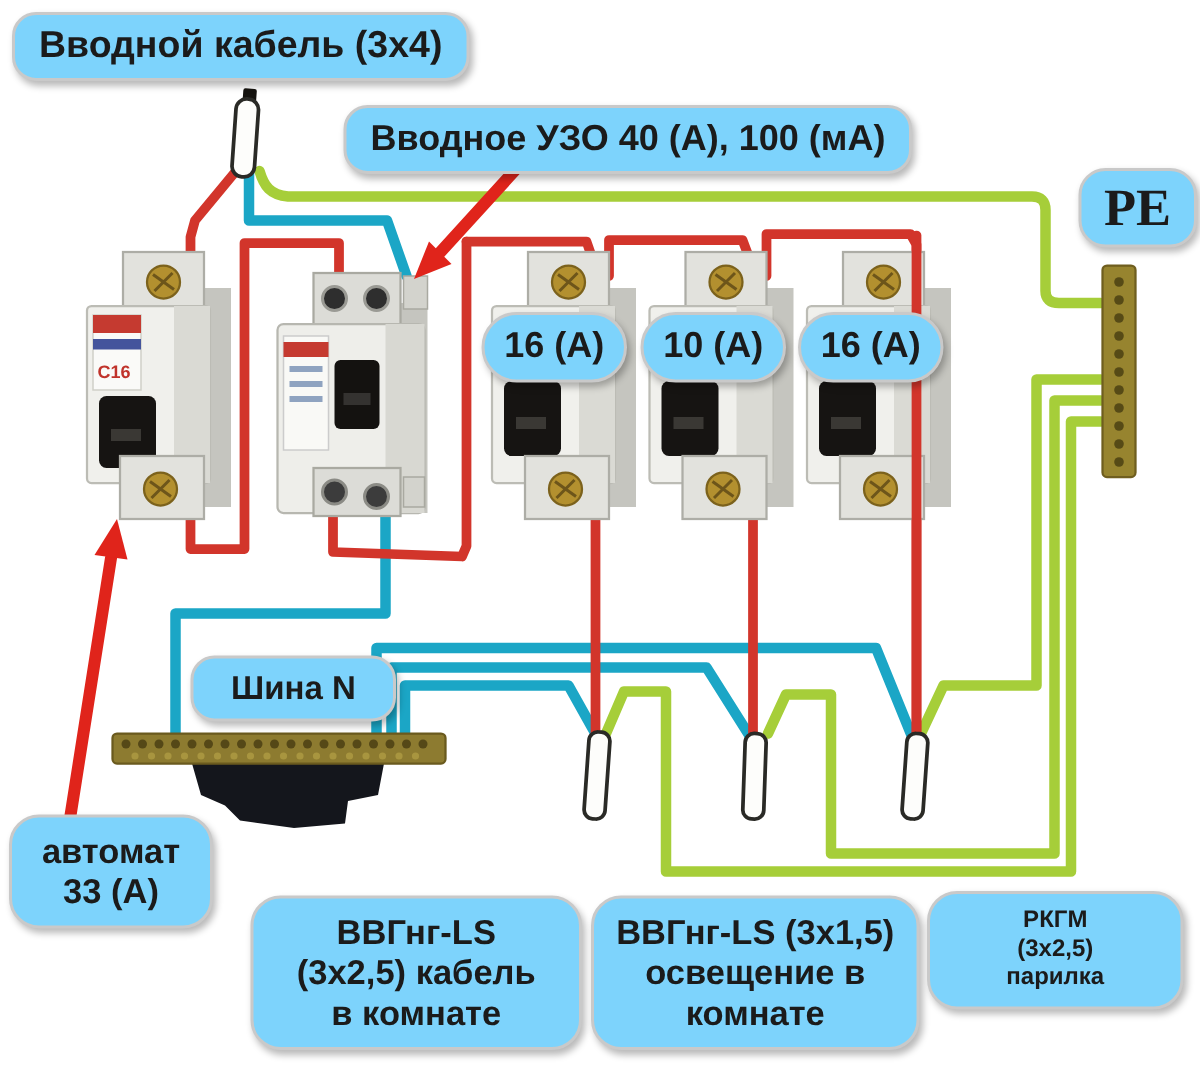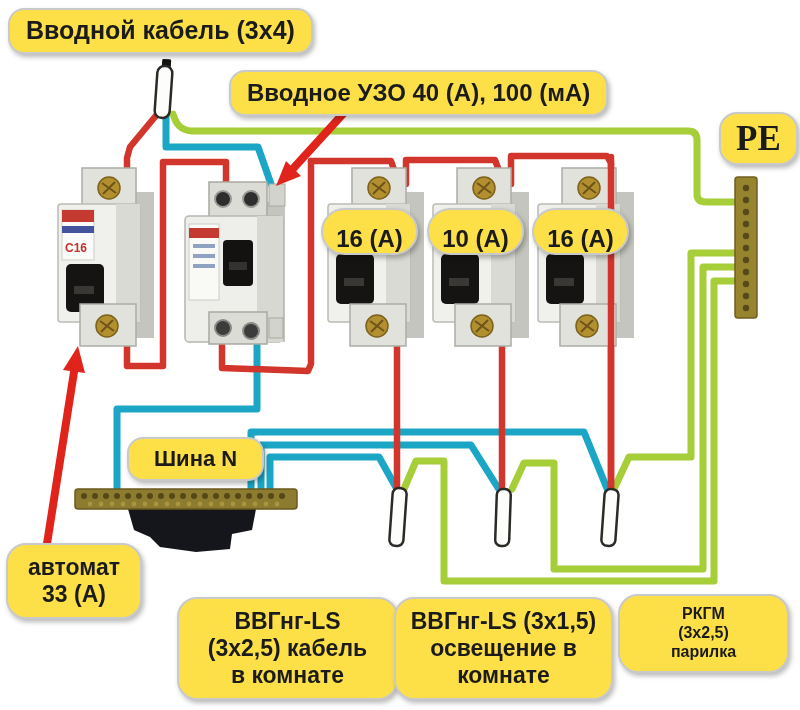--- a/index.html
+++ b/index.html
@@ -2,37 +2,37 @@
 <html><head>
 <meta charset="utf-8">
 <style>
   html,body{margin:0;padding:0;background:#ffffff;}
   .stage{
     position:relative;width:800px;height:710px;background:#ffffff;overflow:hidden;
     font-family:"Liberation Sans","DejaVu Sans",sans-serif;
   }
   .stage svg{position:absolute;left:0;top:0;z-index:1;}
   .callout{
-    position:absolute;z-index:2;background:#fde047;border:2px solid #c9c9c9;
+    position:absolute;z-index:2;background:#7dd3fc;border:2px solid #c9c9c9;
     border-radius:16px;box-shadow:2px 3px 5px rgba(0,0,0,.28);
     color:#1b1b1b;font-weight:bold;display:flex;flex-direction:column;
-    align-items:center;justify-content:flex-end;text-align:center;line-height:1.18;
+    align-items:center;justify-content:center;text-align:center;line-height:1.18;
     box-sizing:border-box;
   }
   .nowrap{white-space:nowrap;flex-direction:row;}
   .co-input-cable{left:8px;top:8px;padding:6px 16px;font-size:25px;}
   .co-uzo{left:205px;top:70px;padding:7px 16px;font-size:24px;margin-left:24px;}
   .co-pe{left:719px;top:112px;padding:4px 15px;font-size:35px;border-radius:18px;font-family:Liberation Serif, serif;}
   .pill{width:97px;height:47px;top:208px;border-radius:24px;font-size:24px;}
   .co-b1{left:321px;}
   .co-b2{left:427px;}
   .co-b3{left:532px;}
   .co-shina{left:127px;top:437px;padding:7px 25px;font-size:22px;}
   .co-inbreaker{left:6px;top:543px;width:136px;padding:9px 2px;font-size:23px;border-radius:20px;}
-  .co-sockets{left:177px;top:597px;width:221px;padding:9px 2px;font-size:23px;border-radius:20px;}
+  .co-sockets{left:167px;top:597px;width:221px;padding:9px 2px;font-size:23px;border-radius:20px;}
   .co-lighting{left:394px;top:597px;width:219px;padding:9px 2px;font-size:23px;border-radius:20px;}
   .co-sauna{left:618px;top:594px;width:171px;padding:9px 2px;font-size:16px;border-radius:20px;}
   .line{display:block;}
 </style>
 </head>
 <body>
 
 <div class="stage">
 
 <svg width="800" height="710" viewBox="0 0 800 710">

